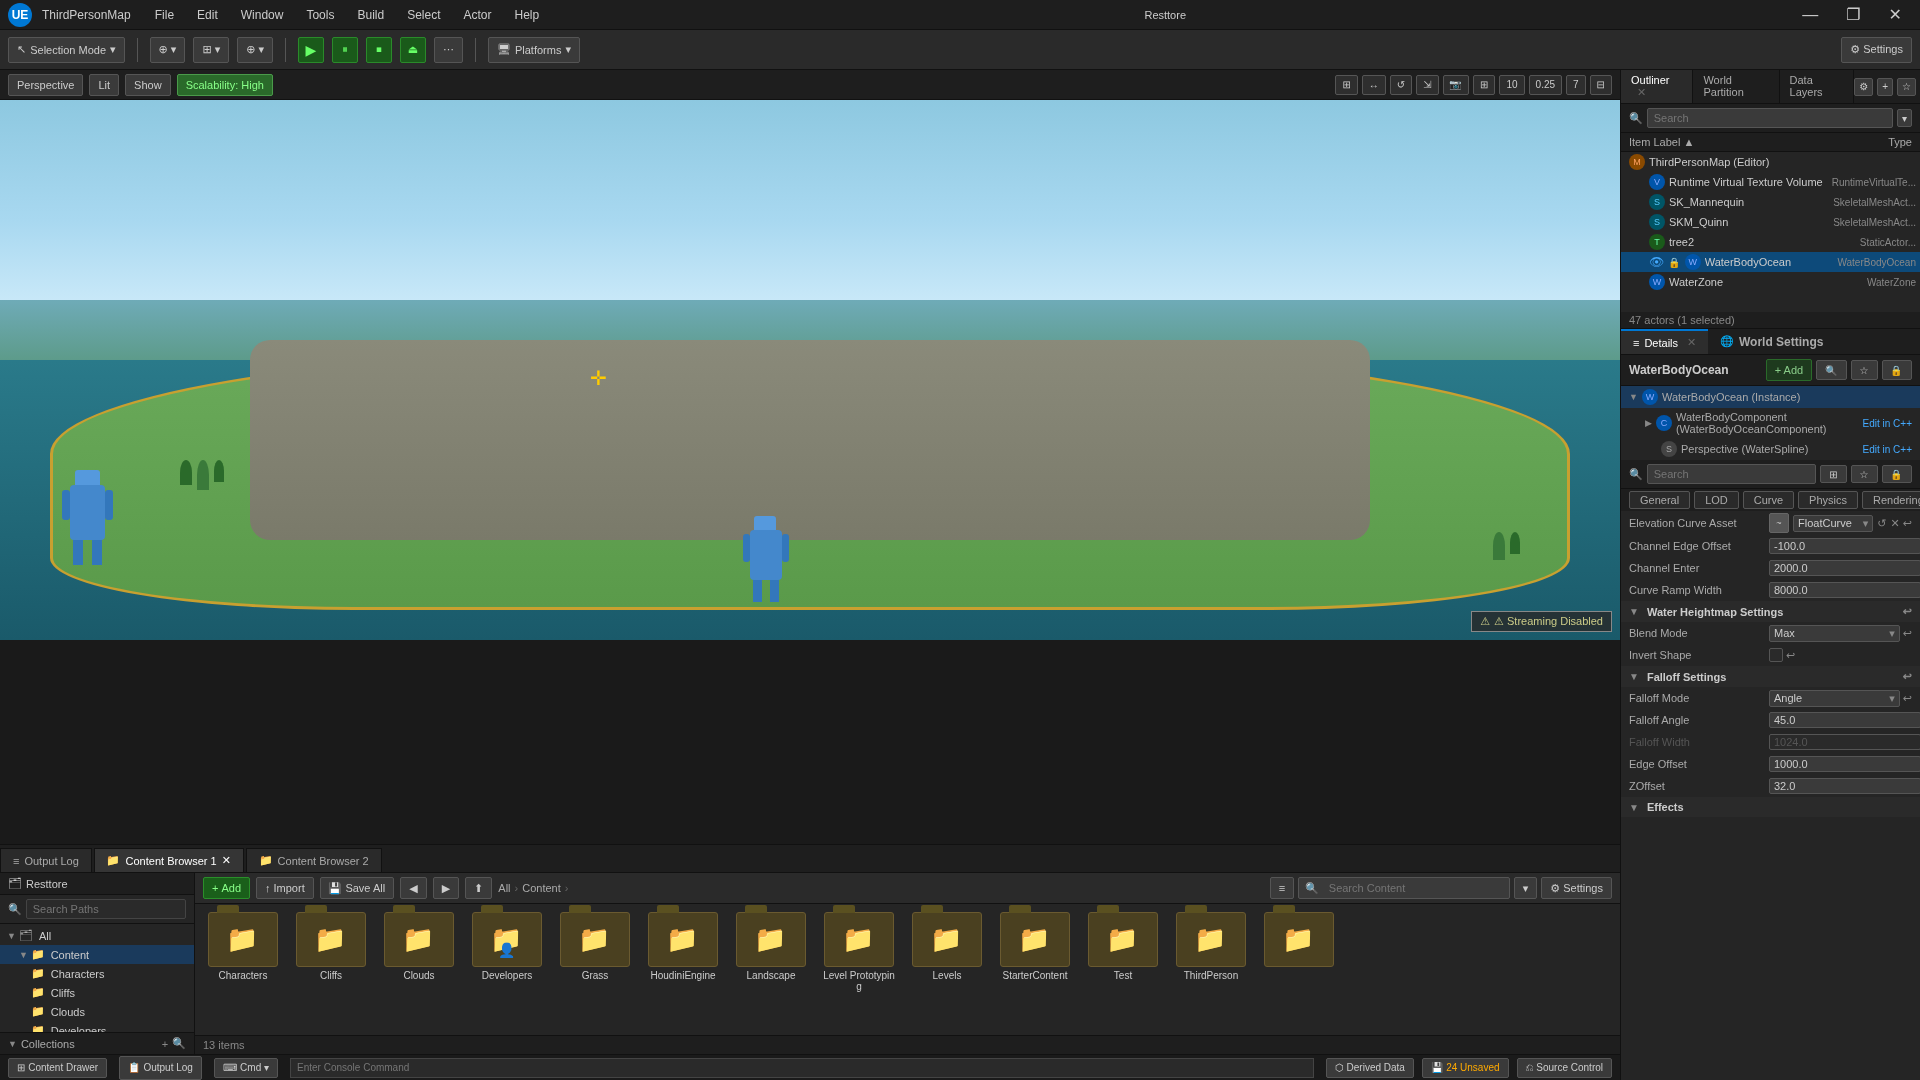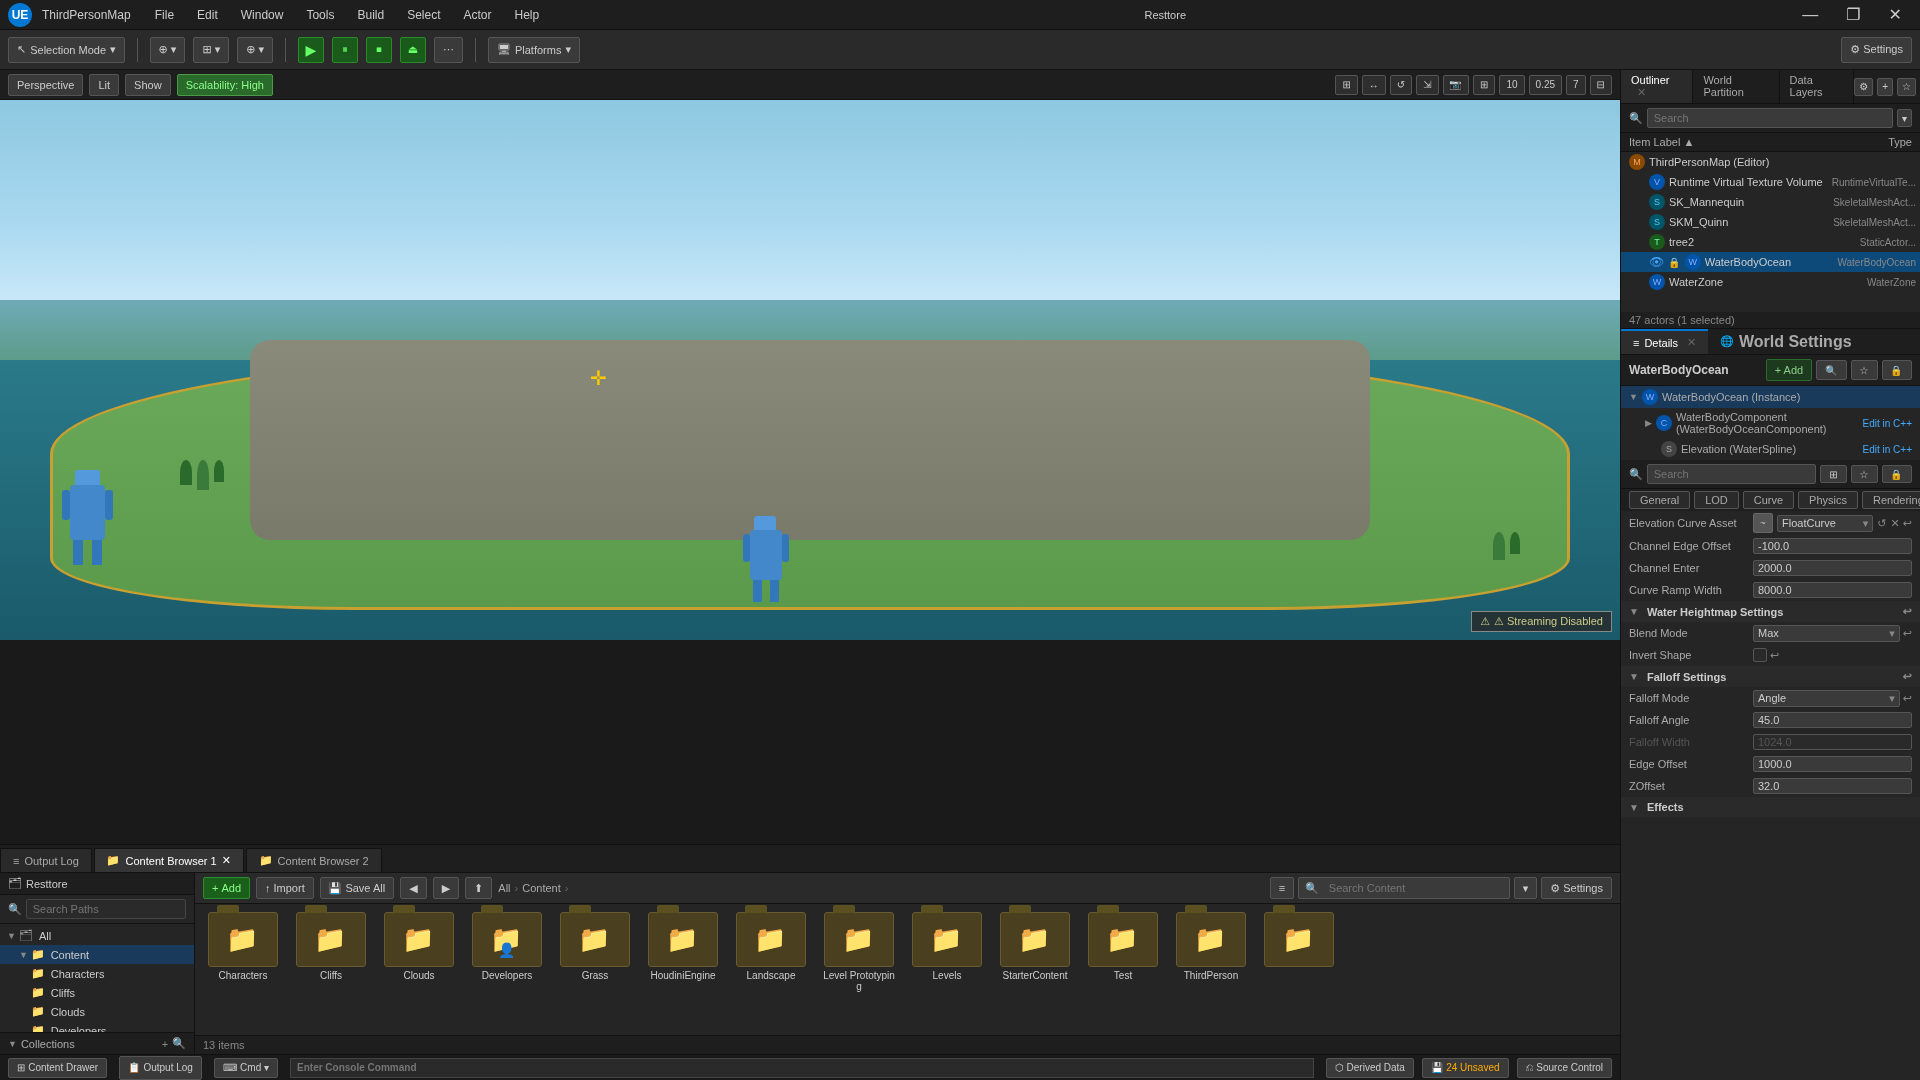--- a/index.html
+++ b/index.html
@@ -34,21 +34,21 @@
     
     .tree-item { padding: 2px 4px 2px 8px; display: flex; align-items: center; gap: 4px; cursor: pointer; font-size: 11px; }
     .tree-item.highlighted { background: #0d4a7a; }
     .tree-text { flex: 1; white-space: nowrap; overflow: hidden; text-overflow: ellipsis; }
     .tree-type { color: #888; font-size: 10px; margin-left: auto; white-space: nowrap; }
     .details-header { display: flex; align-items: center; padding: 4px 8px; background: #1e1e1e; border-bottom: 1px solid #111; gap: 8px; font-size: 12px; font-weight: bold; }
     .details-component { padding: 3px 8px; display: flex; align-items: center; gap: 4px; font-size: 11px; color: #aaa; cursor: pointer; }
     .details-component.selected { background: #1a3a5c; }
     .prop-section-header { padding: 4px 8px; background: #2a2a2a; display: flex; align-items: center; gap: 4px; font-size: 11px; font-weight: bold; cursor: pointer; }
     .prop-row { display: flex; align-items: center; padding: 2px 8px; font-size: 11px; min-height: 22px; }
-    .prop-label { width: 124px; color: #aaa; flex-shrink: 0; }
+    .prop-label { width: 140px; color: #aaa; flex-shrink: 0; }
     .prop-value { flex: 1; background: #3a3a3a; border: 1px solid #555; padding: 1px 4px; color: #ccc; font-size: 11px; border-radius: 2px; }
     .prop-dropdown { background: #3a3a3a; border: 1px solid #555; padding: 1px 4px; color: #ccc; font-size: 11px; border-radius: 2px; display: flex; align-items: center; gap: 4px; cursor: pointer; flex: 1; }
     .prop-icon { width: 20px; height: 20px; background: #555; border: 1px solid #666; border-radius: 2px; display: flex; align-items: center; justify-content: center; font-size: 9px; }
     .checkbox { width: 14px; height: 14px; background: #2a2a2a; border: 1px solid #555; border-radius: 2px; }
 
     
     .filter-tabs { display: flex; background: #1e1e1e; padding: 2px 8px; gap: 4px; }
     .filter-tab { padding: 2px 10px; font-size: 11px; cursor: pointer; color: #aaa; border: 1px solid #555; border-radius: 2px; background: #2a2a2a; }
 
     
@@ -71,21 +71,21 @@
 
     
     .vp-streaming-warning { position: absolute; bottom: 8px; right: 8px; background: rgba(40,40,40,0.8); border: 1px solid #888; padding: 3px 8px; font-size: 11px; color: #cc8; display: flex; align-items: center; gap: 4px; }
     .vp-ctrl-btn { background: rgba(50,50,50,0.8); border: 1px solid #555; color: #ccc; padding: 2px 6px; font-size: 10px; cursor: pointer; border-radius: 2px; height: 20px; display: flex; align-items: center; }
 
     
     .outliner-col-header { display: flex; align-items: center; padding: 3px 8px; background: #1e1e1e; border-bottom: 1px solid #111; font-size: 11px; color: #aaa; }
     .outliner-count { padding: 2px 8px; font-size: 11px; color: #888; background: #1e1e1e; border-bottom: 1px solid #111; }
 
     
-    .world-settings-label { font-size: 16px; font-weight: bold; }
+    .world-settings-label { font-size: 12px; font-weight: bold; }
 
     
     ::-webkit-scrollbar { width: 6px; height: 6px; }
     ::-webkit-scrollbar-track { background: #1a1a1a; }
     ::-webkit-scrollbar-thumb { background: #555; border-radius: 3px; }
 
     
     #bottom-tabs-bar { display: flex; background: #1e1e1e; border-bottom: 1px solid #111; height: 28px; align-items: flex-end; }
     .bottom-tab { padding: 4px 12px; cursor: pointer; font-size: 11px; color: #aaa; background: #2a2a2a; border: 1px solid #111; border-bottom: none; margin-right: 2px; display: flex; align-items: center; gap: 5px; height: 24px; }
     .bottom-tab.active { background: #353535; color: #fff; }
@@ -458,21 +458,21 @@
             <span>13 items</span>
           </div>
         </div>
       </div>
     </div>
 
     <div id="bottom-status" style="position:absolute; bottom:0; left:0; right:0;">
       <button class="toolbar-btn" style="height:20px; font-size:10px;">⊞ Content Drawer</button>
       <button class="toolbar-btn" style="height:24px; font-size:10px;">📋 Output Log</button>
       <button class="toolbar-btn" style="height:20px; font-size:10px;">⌨ Cmd ▾</button>
-      <input type="text" style="flex: 1 1 0%; background: rgb(42, 42, 42); border: 1px solid rgb(68, 68, 68); color: rgb(204, 204, 204); padding: 0px 6px; height: 20px; font-size: 10px; font-weight: bold;" placeholder="Enter Console Command">
+      <input type="text" style="flex: 1 1 0%; background: rgb(42, 42, 42); border: 1px solid rgb(68, 68, 68); color: rgb(204, 204, 204); padding: 0px 6px; height: 20px; font-size: 10px;" placeholder="Enter Console Command">
       <div style="margin-left:auto; display:flex; gap:8px; align-items:flex-end;">
         <button class="toolbar-btn" style="height:20px; font-size:10px;">⬡ Derived Data</button>
         <button class="toolbar-btn" style="height:20px; font-size:10px; color:#fa0;">💾 24 Unsaved</button>
         <button class="toolbar-btn" style="height:20px; font-size:10px;">⎌ Source Control</button>
       </div>
     </div>
   </div>
 
   <div id="right-panel">
 
@@ -582,21 +582,21 @@
         <span>WaterBodyOcean (Instance)</span>
       </div>
       <div class="details-component" style="padding-left:24px;">
         <span style="color:#888; font-size:9px;">▶</span>
         <span class="icon-circle icon-blue">C</span>
         <span style="flex:1;">WaterBodyComponent (WaterBodyOceanComponent)</span>
         <span style="color:#4af; cursor:pointer; font-size:10px;">Edit in C++</span>
       </div>
       <div class="details-component" style="padding-left:40px;">
         <span class="icon-circle icon-gray">S</span>
-        <span style="flex:1;">Elevation (WaterSpline)</span>
+        <span style="flex:1;">Perspective (WaterSpline)</span>
         <span style="color:#4af; cursor:pointer; font-size:10px;">Edit in C++</span>
       </div>
     </div>
 
     <div class="search-bar">
       <span style="color:#888;">🔍</span>
       <input class="search-input" style="flex: 1 1 0%;" placeholder="Search">
       <button class="toolbar-btn" style="height:18px; font-size:10px;">⊞</button>
       <button class="toolbar-btn" style="height:18px; font-size:10px;">☆</button>
       <button class="toolbar-btn" style="height:18px; font-size:10px;">🔒</button>

